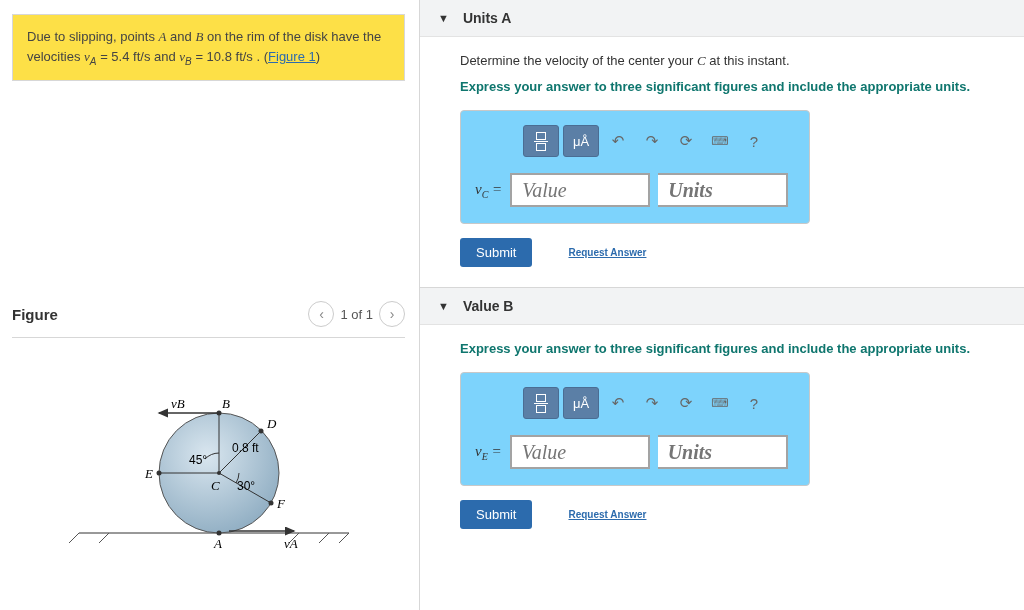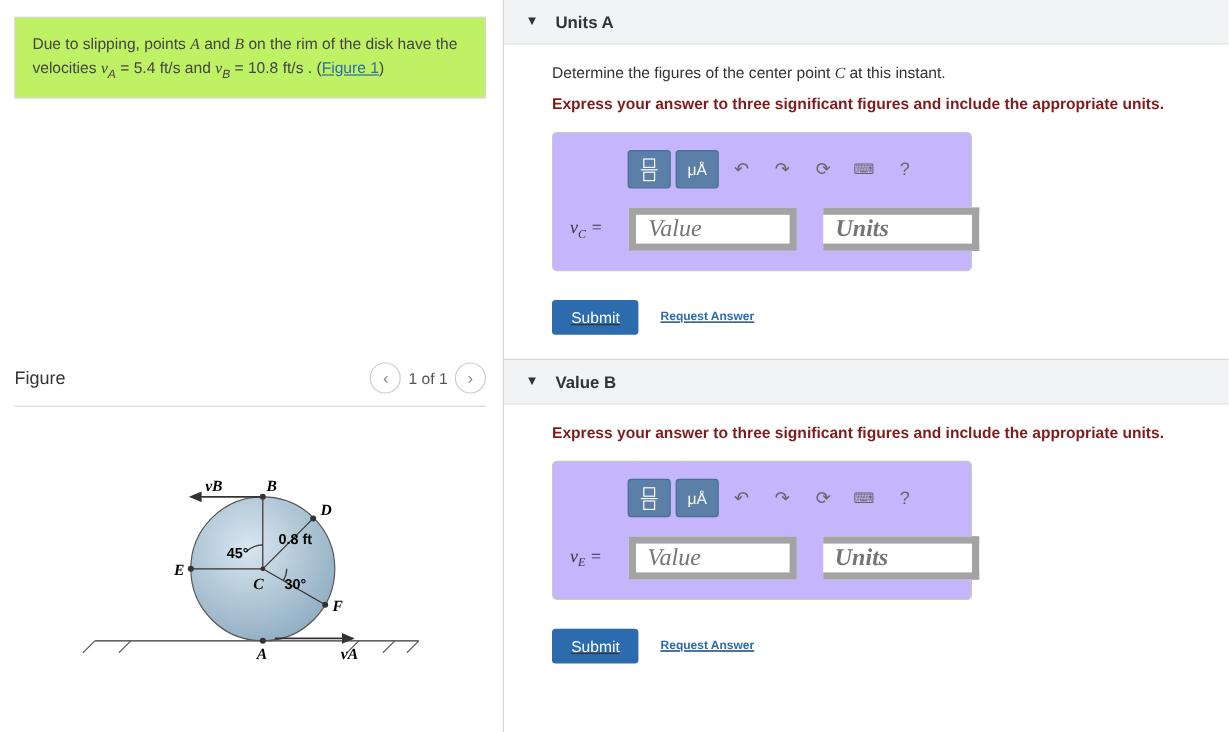--- a/index.html
+++ b/index.html
@@ -15,74 +15,74 @@
   .layout { display: flex; height: 100%; }
   .left-col {
     width: 420px;
     padding: 14px 14px 14px 12px;
     border-right: 1px solid #d7d7d7;
     display: flex;
     flex-direction: column;
   }
   .problem-box {
     border: 1px solid #d7d7d7;
-    background: #bef264;
+    background: #fde047;
     padding: 12px 14px;
     color: #444;
     line-height: 1.5;
   }
   .italic { font-style: italic; font-family: 'Times New Roman', serif; }
   .sub { font-size: 10px; vertical-align: sub; font-style: italic; }
   .fig-link { color: #2c6bad; text-decoration: underline; cursor: pointer; }
   .figure-header {
     margin-top: 220px;
     display: flex;
     justify-content: space-between;
     align-items: center;
     border-bottom: 1px solid #d7d7d7;
     padding-bottom: 10px;
   }
-  .figure-header h3 { font-size: 15px; font-weight: normal; }
+  .figure-header h3 { font-size: 15px; font-weight: bold; }
   .pager { display: flex; align-items: center; gap: 6px; font-size: 13px; color: #555; }
   .pager-btn {
     width: 26px; height: 26px;
     border: 1px solid #ccc;
     border-radius: 50%;
     background: #fff;
     display: flex; align-items: center; justify-content: center;
     cursor: pointer;
     color: #888;
     font-size: 14px;
   }
-  .figure-image { padding-top: 30px; display:flex; justify-content:center;font-weight:bold; }
+  .figure-image { padding-top: 30px; display:flex; justify-content:center; }
 
   .right-col { flex: 1; padding: 0; overflow-y: auto; }
   .part {
     border-top: 1px solid #d7d7d7;
   }
   .part-header {
     background: #f2f3f4;
     padding: 10px 18px;
     font-weight: bold;
     font-size: 14px;
     display: flex;
     align-items: center;
     gap: 14px;
     border-bottom: 1px solid #e3e3e3;
   }
   .part-header .caret { font-size: 11px; color: #333; }
   .part-body { padding: 16px 40px 20px 40px; }
   .question-text { margin-bottom: 10px; color: #333; }
-  .instruction { font-weight: bold; margin-bottom: 16px; color:#7f1d1d; }
+  .instruction { font-weight: bold; margin-bottom: 16px; color:#0f766e; }
   .answer-box {
     border: 1px solid #c8c8c8;
     border-radius: 4px;
     padding: 14px 14px 16px 14px;
     width: 350px;
-    background:#c4b5fd;
+    background:#7dd3fc;
   }
   .toolbar {
     display: flex;
     align-items: center;
     gap: 4px;
     margin-bottom: 16px;
     margin-left: 48px;
   }
   .tool-btn {
     width: 36px; height: 32px;
@@ -98,35 +98,35 @@
     background: #5b7fa6;
     border-color: #4a6d93;
     color: #fff;
   }
   .tool-btn.mua {
     background:#5b7fa6; border-color:#4a6d93; color:#fff;
     font-size:13px;
   }
   .tool-btn.plain { border:none; background:transparent; width:30px; }
   .tool-btn.kbd { font-size:12px; }
-  .input-row { display:flex; align-items:center; gap:22px; }
+  .input-row { display:flex; align-items:center; gap:8px; }
   .var-label { font-style: italic; font-family:'Times New Roman',serif; font-size:15px; white-space:nowrap; }
   .val-input, .unit-input {
     height: 34px;
-    border: 6px solid #a3a3a3;
+    border: 2px solid #a3a3a3;
     padding: 12px 10px;
     font-style: italic;
     font-family: 'Times New Roman', serif;
     font-size: 20px;
     color: #9a9a9a;
     background:#fff;
   }
   .val-input { width: 140px; }
   .unit-input { width: 130px; border-left:none;font-weight:bold; }
-  .action-row { margin-top: 24px; display:flex; align-items:center; gap:18px;text-decoration:underline; }
+  .action-row { margin-top: 14px; display:flex; align-items:center; gap:36px; }
   .submit-btn {
     background: #2c6bad;
     color: #fff;
     border: none;
     border-radius: 3px;
     padding: 7px 16px;
     font-size: 13px;
     cursor: pointer;
   }
   .request-link { color:#2c6bad; text-decoration:underline; font-weight:bold; font-size:10px; cursor:pointer; }
@@ -222,21 +222,21 @@
 
   <div class="right-col">
 
     <div class="part" style="border-top:none;">
       <div class="part-header">
         <span class="caret">▼</span>
         <span>Units A</span>
       </div>
       <div class="part-body">
         <div class="question-text">
-          <span>Determine the figures of the center point </span><span class="italic">C</span><span> at this instant.</span>
+          <span>Determine the velocity of the center your </span><span class="italic">C</span><span> at this instant.</span>
         </div>
         <div class="instruction">Express your answer to three significant figures and include the appropriate units.</div>
         <div class="answer-box">
           <div class="toolbar">
             <div class="tool-btn active">
               <div class="frac-icon">
                   <div class="n"></div>
                   <div class="bar"></div>
                   <div class="d"></div>
                 </div>

